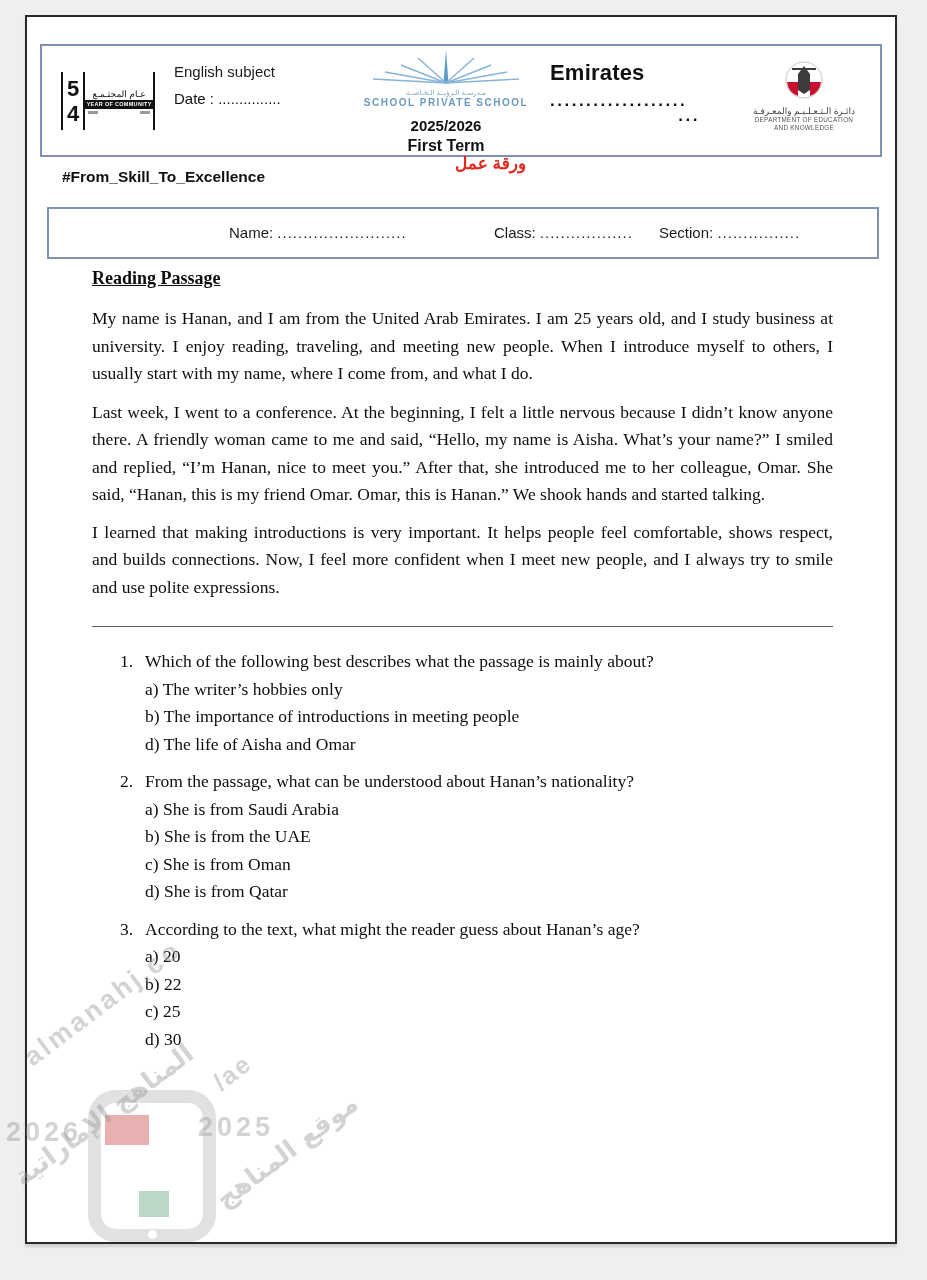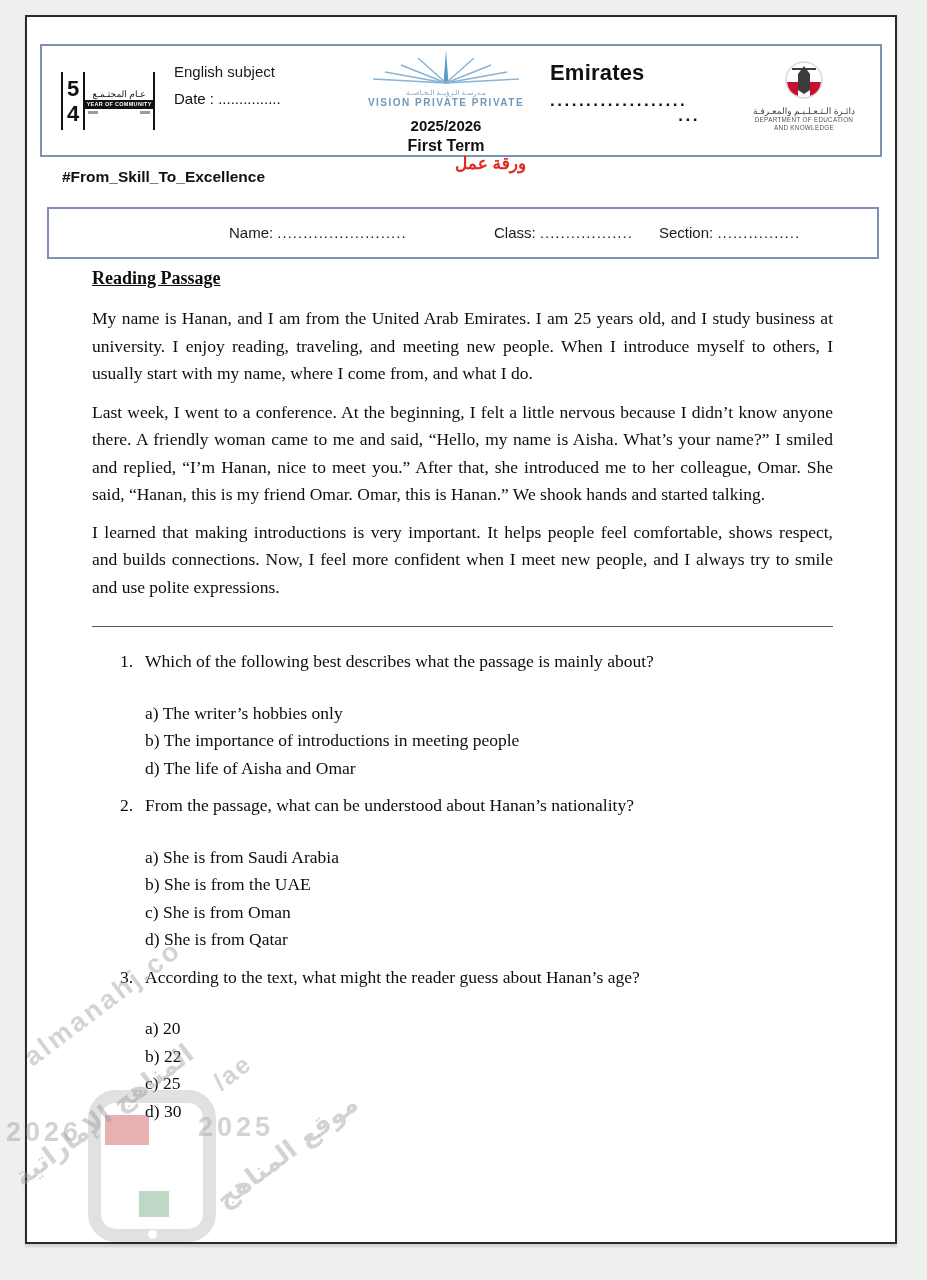--- a/index.html
+++ b/index.html
@@ -117,21 +117,21 @@
     height: 28px; margin-bottom: 12px;
   }
   .para { text-align: justify; margin-bottom: 11px; }
   .para-2 { margin-bottom: 10px; }
   .para-3 { margin-bottom: 25px; }
   .divider { height: 1px; background: #5a5a5a; margin-bottom: 21px; }
   .q-section-title { font-size: 17.5px; font-weight: bold; height: 28px; margin-bottom: 10px; }
   .question { margin-bottom: 10px; }
   .q-line { display: flex; padding-left: 28px; }
   .q-num { width: 25px; flex: none; }
-  .q-options { padding-left: 53px; margin-top: 24px; }
+  .q-options { padding-left: 53px; }
 
   
   .wm { position: absolute; pointer-events: none; color: rgba(150,150,150,0.42); font-weight: bold; }
   .wm-site { left: 18px; top: 1048px; font-size: 27px; letter-spacing: 3px; transform: rotate(-37deg); transform-origin: left top; }
   .wm-site2 { left: 212px; top: 1058px; font-size: 25px; letter-spacing: 2px; transform: rotate(-37deg); }
   .wm-2026 { left: 6px; top: 1117px; font-size: 27px; letter-spacing: 4px; }
   .wm-2025 { left: 198px; top: 1112px; font-size: 27px; letter-spacing: 4px; }
   .wm-ar1 { left: 8px; top: 1168px; font-size: 26px; transform: rotate(-37deg); transform-origin: left top; font-family: "DejaVu Sans", sans-serif; }
   .wm-ar2 { left: 210px; top: 1190px; font-size: 26px; transform: rotate(-37deg); transform-origin: left top; font-family: "DejaVu Sans", sans-serif; }
   .wm-phone {
@@ -181,21 +181,21 @@
           <line x1="75" y1="34" x2="103" y2="9"></line>
           <line x1="75" y1="34" x2="30" y2="16"></line>
           <line x1="75" y1="34" x2="120" y2="16"></line>
           <line x1="75" y1="34" x2="14" y2="23"></line>
           <line x1="75" y1="34" x2="136" y2="23"></line>
           <line x1="75" y1="34" x2="2" y2="30"></line>
           <line x1="75" y1="34" x2="148" y2="30"></line>
         </g>
       </svg>
       <div class="school-arabic">مـدرسـة الـرؤيــة الـخـاصــة</div>
-      <div class="school-name">VISION PRIVATE PRIVATE</div>
+      <div class="school-name">SCHOOL PRIVATE SCHOOL</div>
       <div class="school-year">2025/2026</div>
       <div class="school-term">First Term</div>
     </div>
 
     <div class="hdr-col col-worksheet">
       <div class="ws-title">Emirates</div>
       <div class="ws-dots">...................</div>
       <div class="ws-dots2">...</div>
     </div>
 

